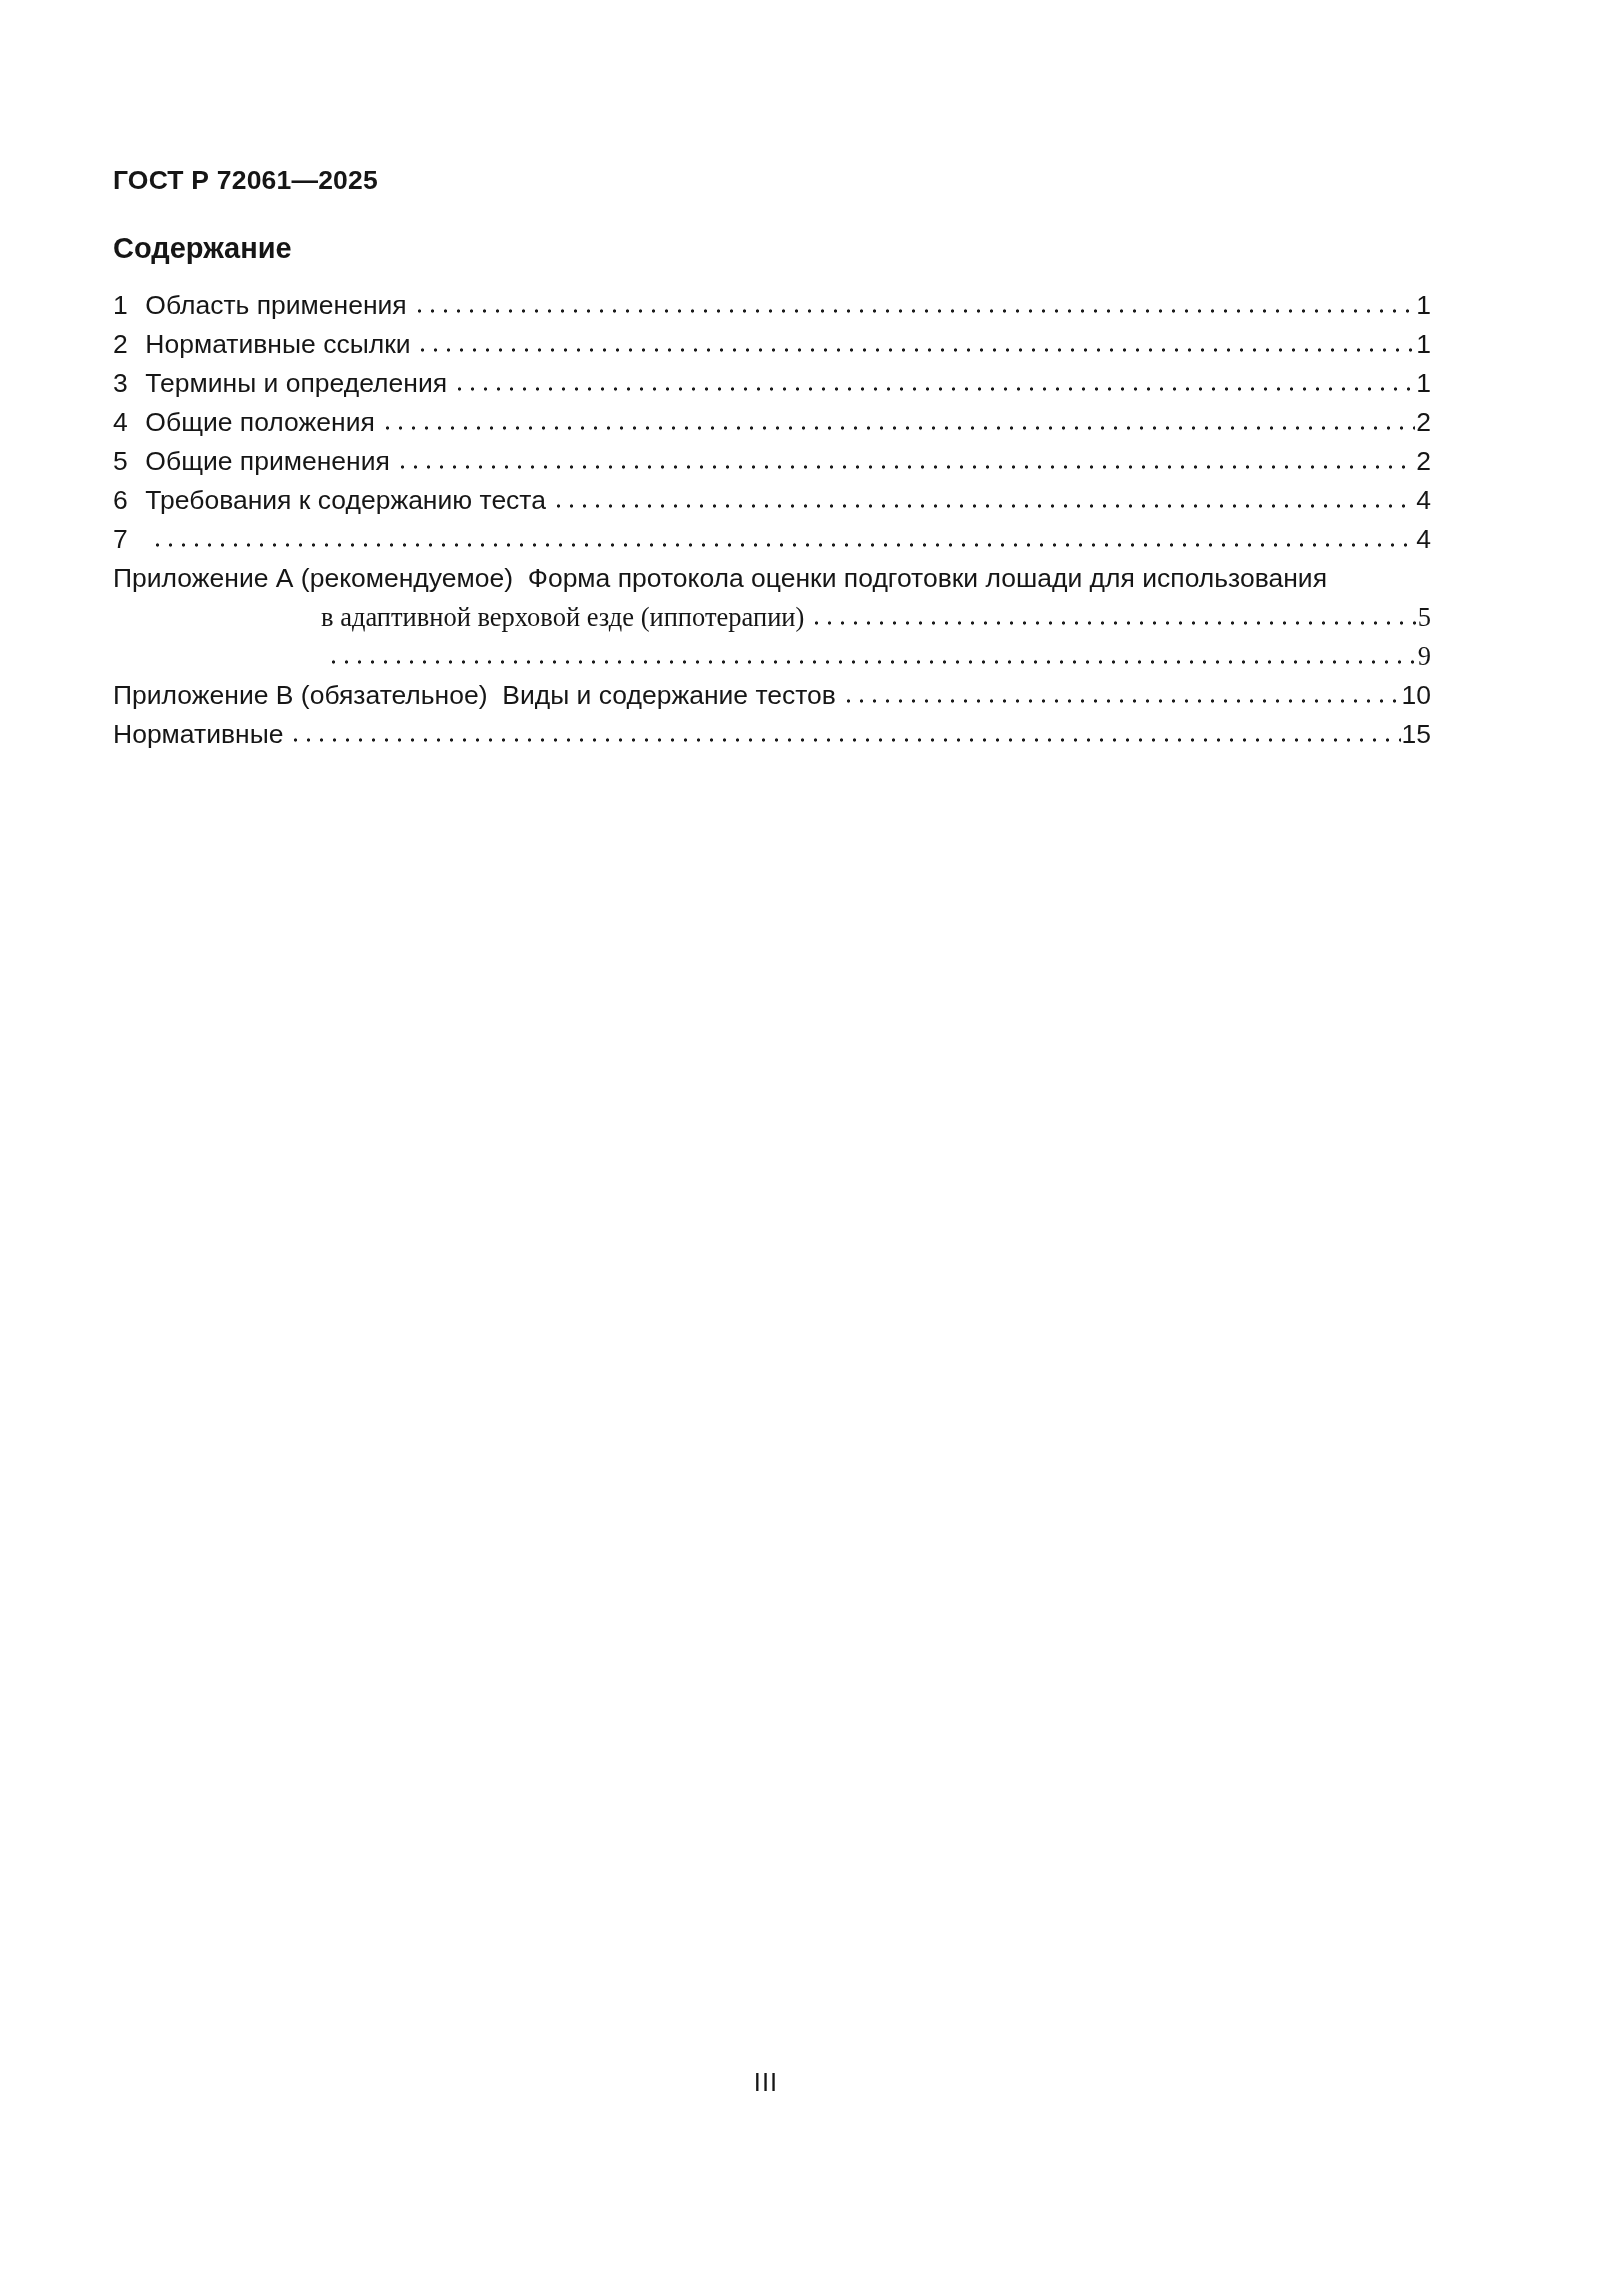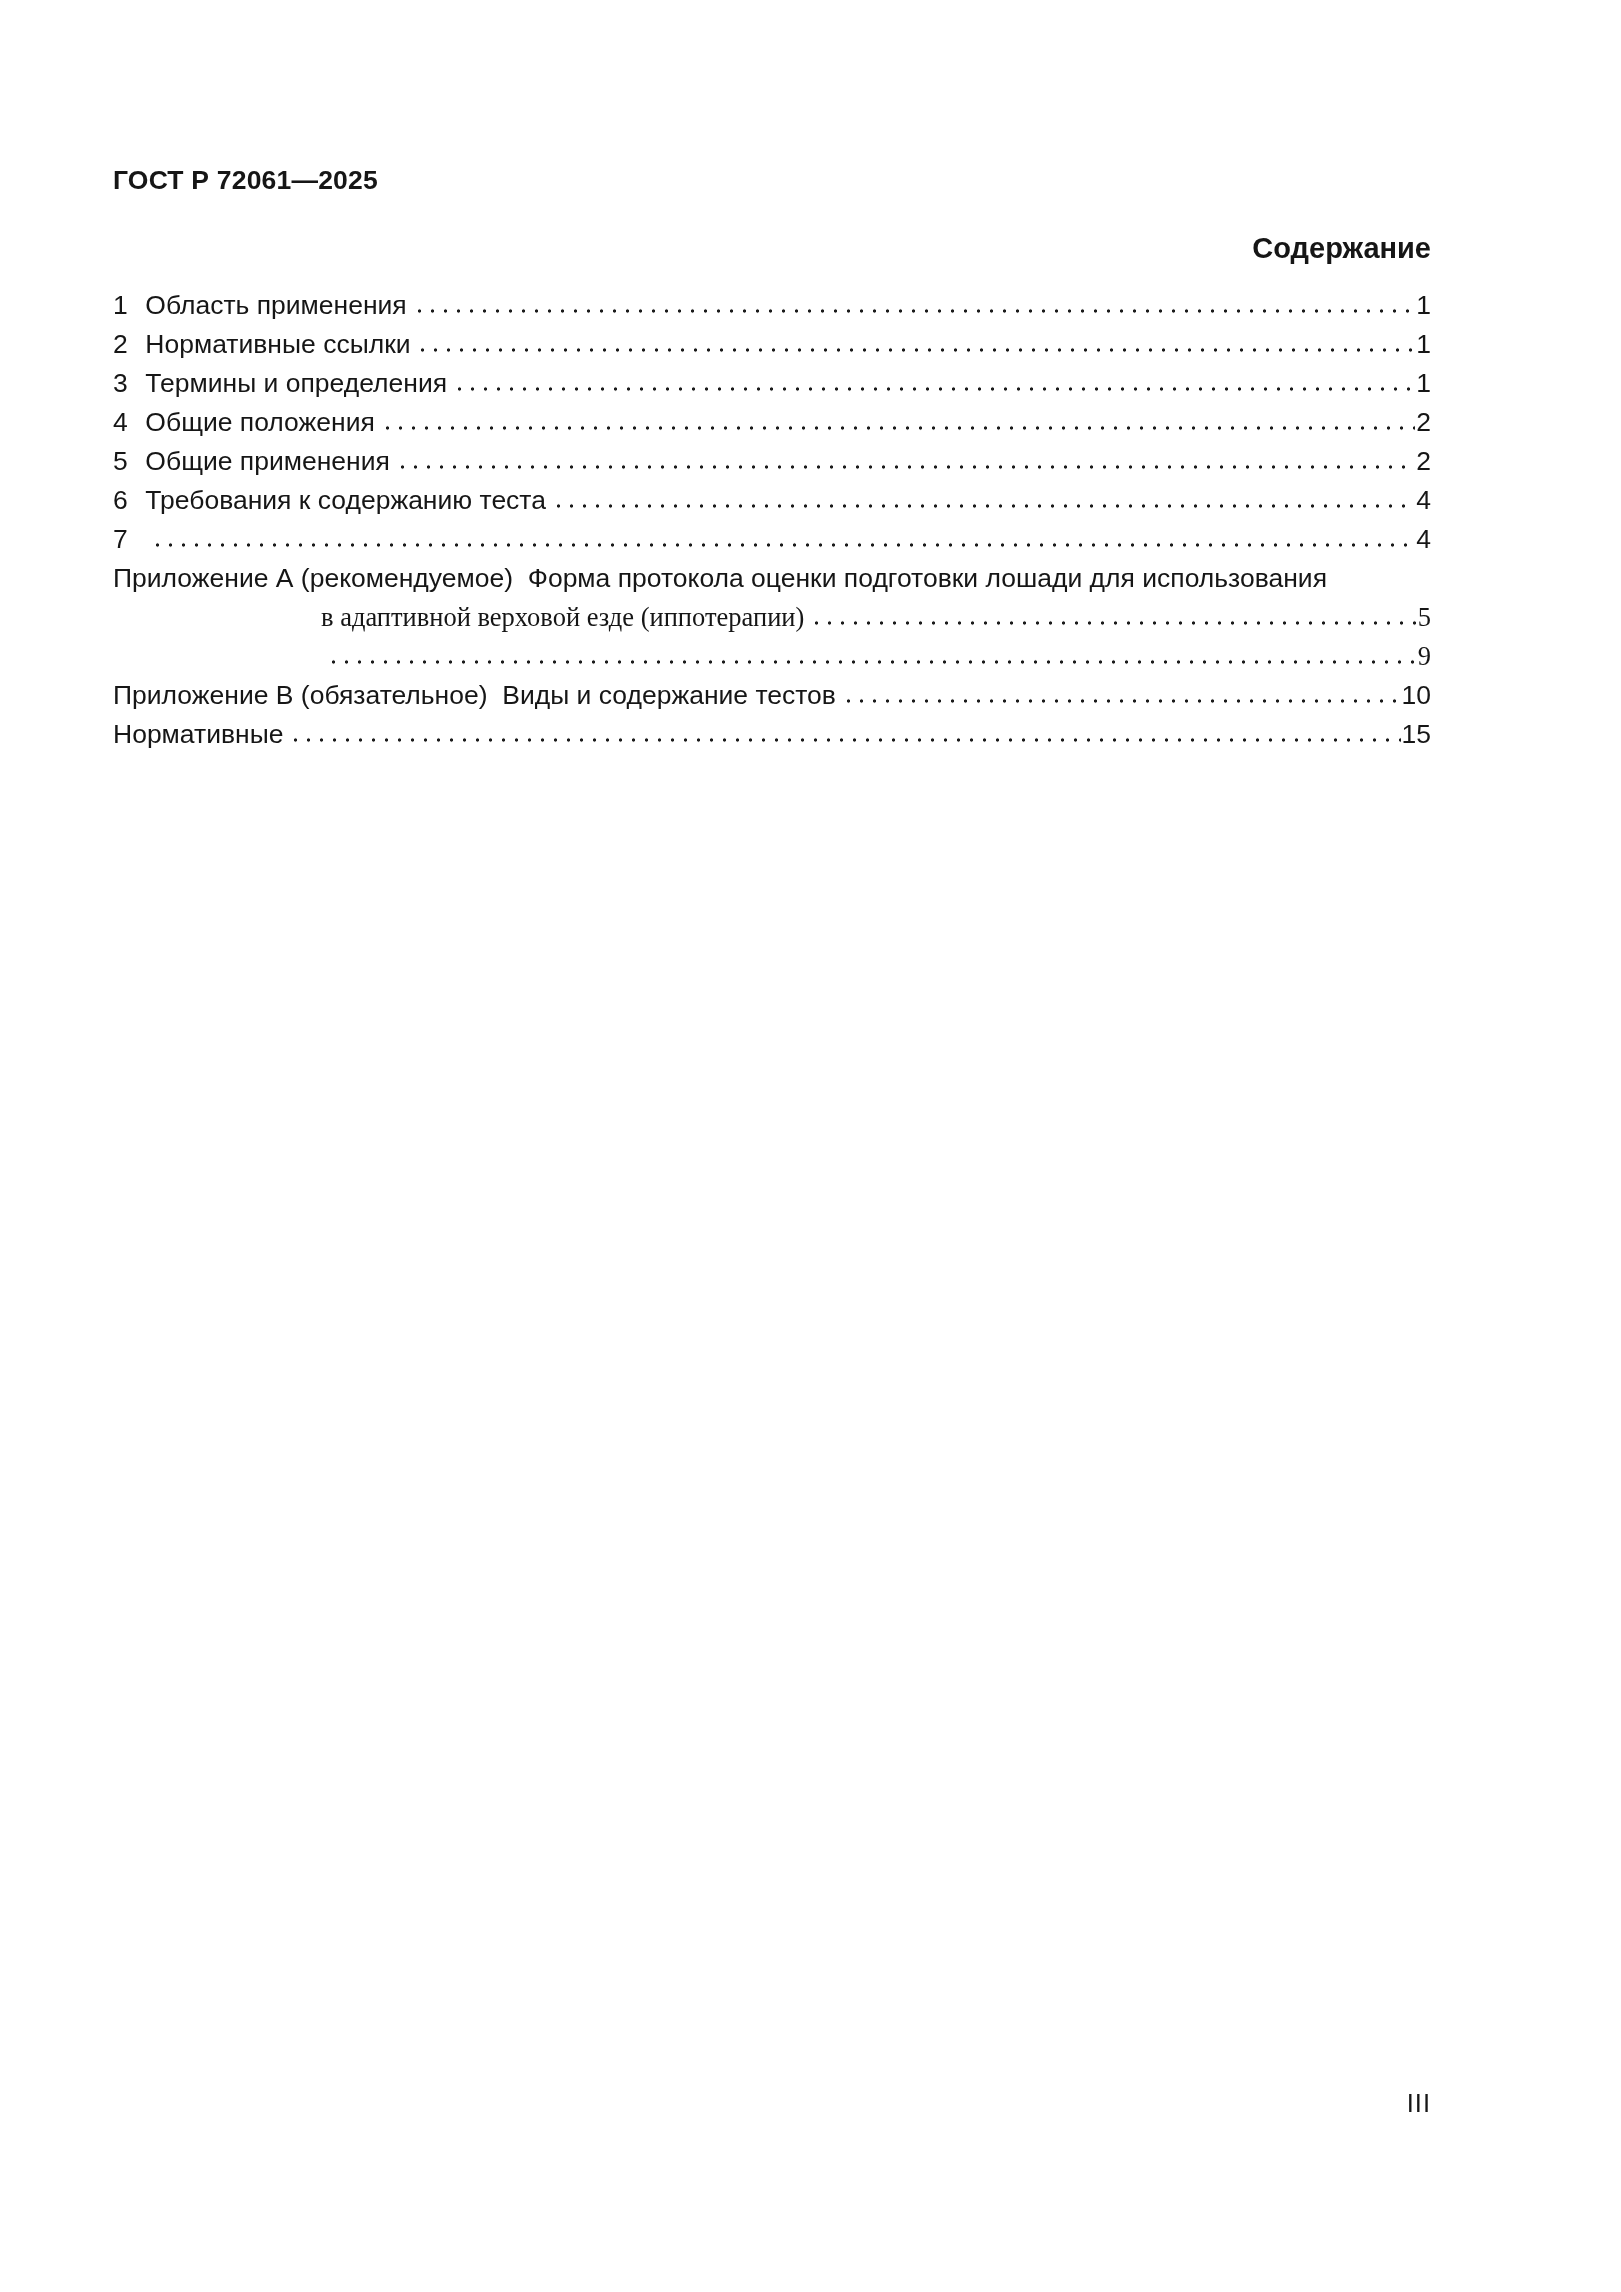--- a/index.html
+++ b/index.html
@@ -22,21 +22,21 @@
     width: 1318px;
     font-size: 26.5px;
     font-weight: bold;
     letter-spacing: 0.2px;
   }
   .toc-title {
     position: absolute;
     top: 232px;
     left: 113px;
     width: 1318px;
-    text-align: right;
+    text-align: left;
     font-size: 29px;
     font-weight: bold;
   }
   .toc-list {
     position: absolute;
     top: 286px;
     left: 113px;
     width: 1318px;
   }
   .toc-line {
@@ -68,26 +68,25 @@
     background-size: 13px 5.9px;
     background-position: left center;
     background-repeat: repeat-x;
   }
   .toc-page {
     flex: 0 0 auto;
   }
   .folio {
     position: absolute;
     top: 2068px;
-    left: 113px;
+    left: 107px;
     width: 1318px;
-    text-align: right;
+    text-align: center;
     font-size: 25.5px;
     letter-spacing: 1px;
-    margin-top: 21px;
   }
 </style>
 </head>
 <body>
 
 <div class="doc-header">ГОСТ Р 72061—2025</div>
 
 <div class="toc-title">Содержание</div>
 
 <div class="toc-list" id="toc-list">

